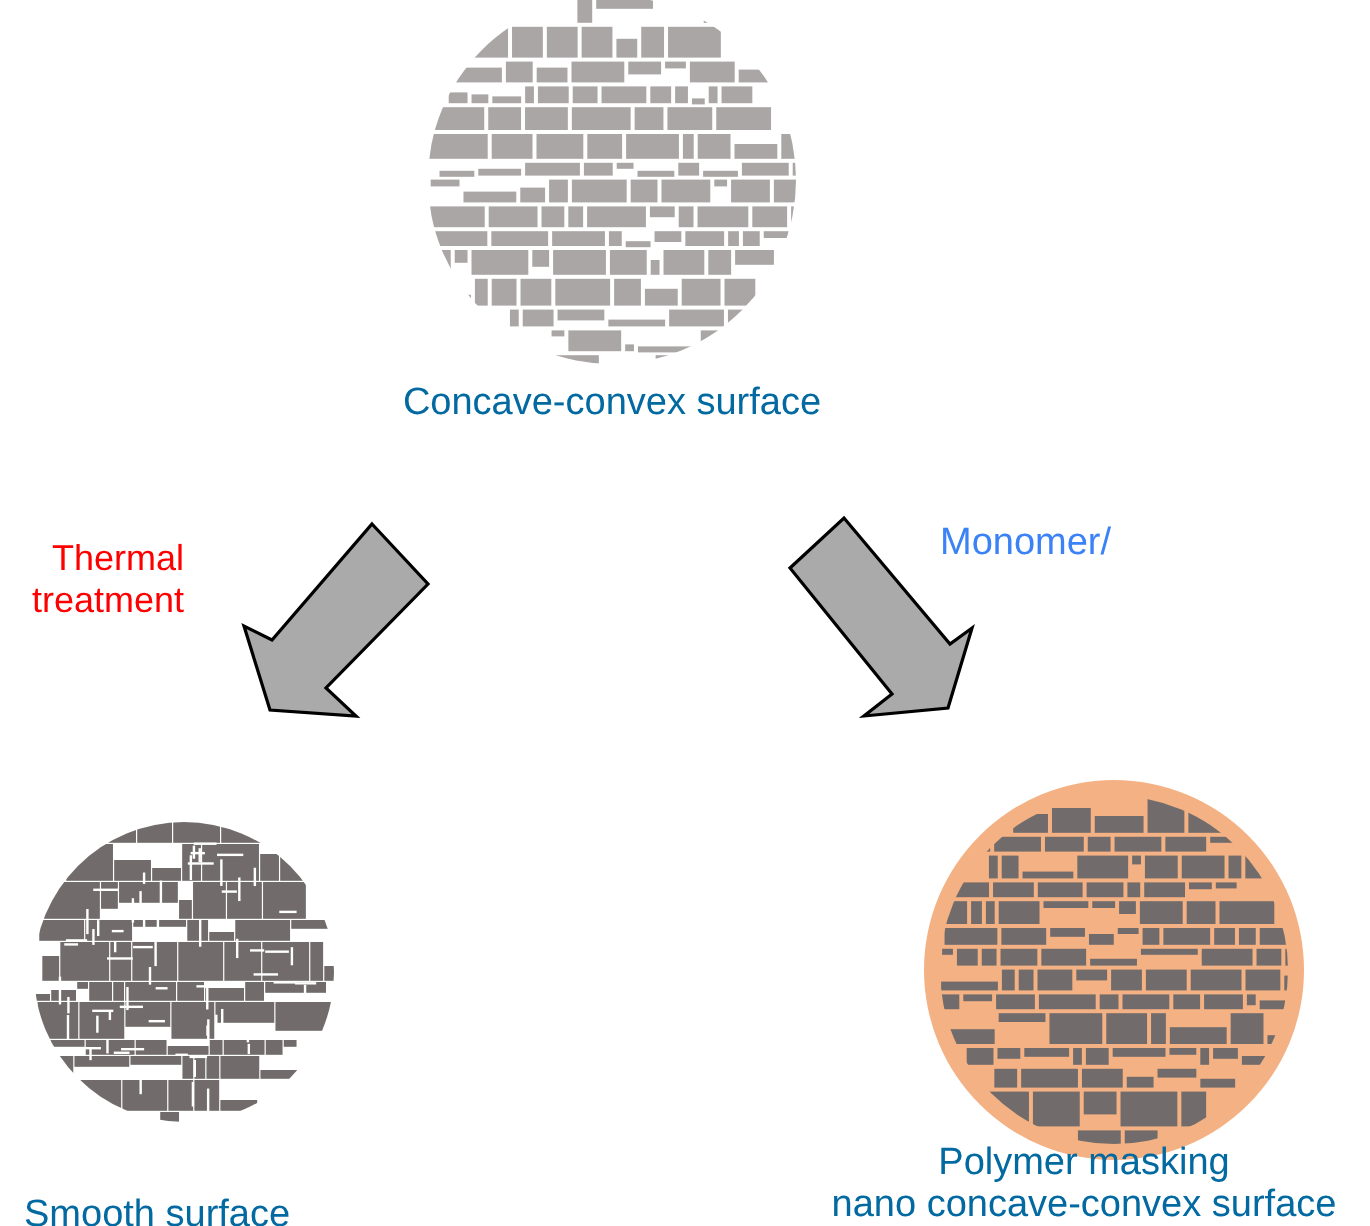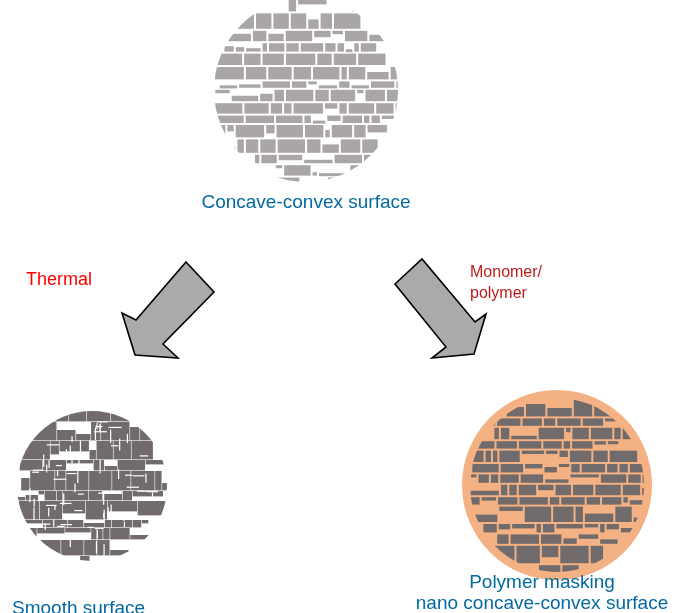--- a/index.html
+++ b/index.html
@@ -1,21 +1,21 @@
 <!DOCTYPE html>
 <html><head>
   <meta charset="utf-8">
   <style>
     html, body { margin: 0; padding: 0; background: #ffffff; }
     body { width: 685px; height: 613px; position: relative; overflow: hidden;
            font-family: "Liberation Sans", sans-serif; }
     .abs { position: absolute; }
     .label { color: #0369a1; font-size: 19px; line-height: 21px; text-align: center; white-space: nowrap; }
     .red { color: #ff0000; font-size: 18px; line-height: 21px; text-align: right; }
-    .orange { color: #b91c1c; font-size: 16px; line-height: 21px; text-align: left; }
+    .orange { color: #3b82f6; font-size: 19px; line-height: 21px; text-align: left; }
     svg { position: absolute; left: 0; top: 0; }
     sub { font-size: 13px; vertical-align: -4px; line-height: 0; }
   </style>
 </head>
 <body>
 
 <svg width="685" height="613" viewBox="0 0 685 613">
   <defs>
     <clipPath id="clipTop">
         <circle id="cTop" cx="306" cy="90" r="92"></circle>
@@ -431,25 +431,25 @@
   <polygon id="arrowLeft" stroke-width="1.6" points="186,262 214,292 163,344 178,358 135,355 122,313 136,320" fill="#aaaaaa" stroke="#000000" stroke-linejoin="miter"></polygon>
   <polygon id="arrowRight" stroke-width="1.6" points="395,284 422,259 475,322 486,314 474,354 432,358 446,347" fill="#aaaaaa" stroke="#000000" stroke-linejoin="miter"></polygon>
 </svg>
 
 <div class="abs label" style="left:170px; top:191px; width:272px;">
   <div>Concave-convex surface</div>
 </div>
 
 <div class="abs red" style="left:0px; top:269px; width:92px;">
   <div>Thermal</div>
+  <div>treatment</div>
 </div>
 
 <div class="abs orange" style="left:470px; top:261px; width:120px;">
   <div>Monomer/</div>
-  <div>polymer</div>
 </div>
 
 <div class="abs label" style="left:12px; top:597px; text-align:right;">Smooth surface</div>
 
 <div class="abs label" style="left:380px; top:571px; width:324px;">
   <div>Polymer masking</div>
   <div>nano concave-convex surface</div>
 </div>
 
 </body></html>

